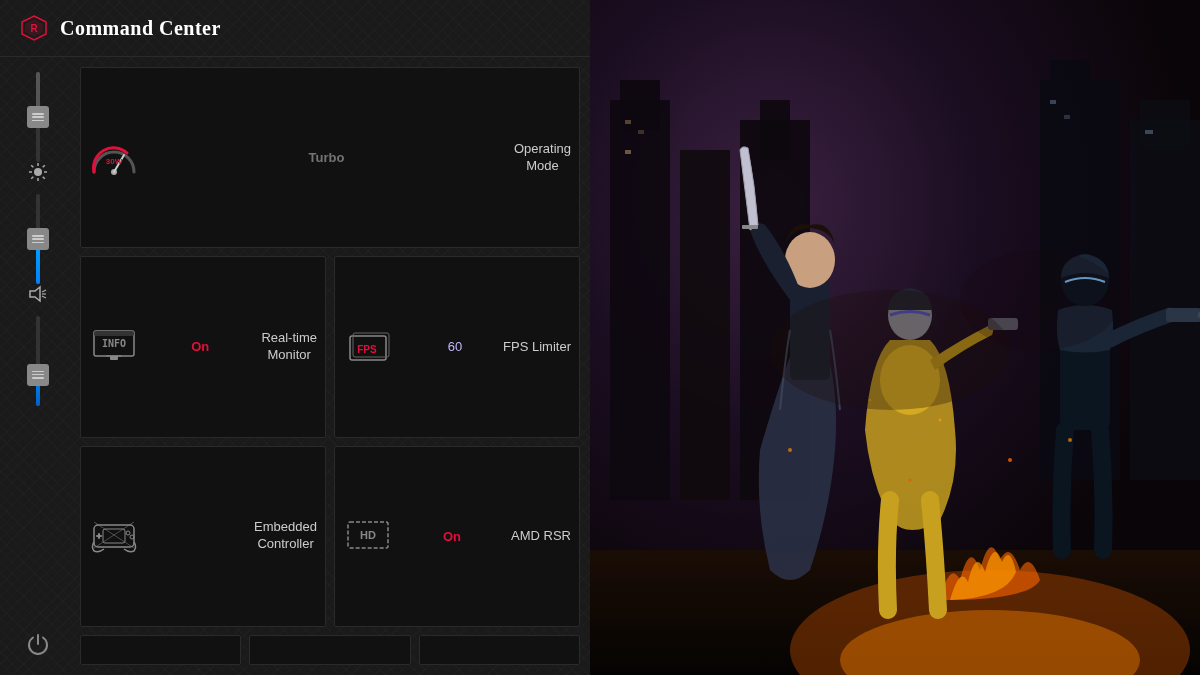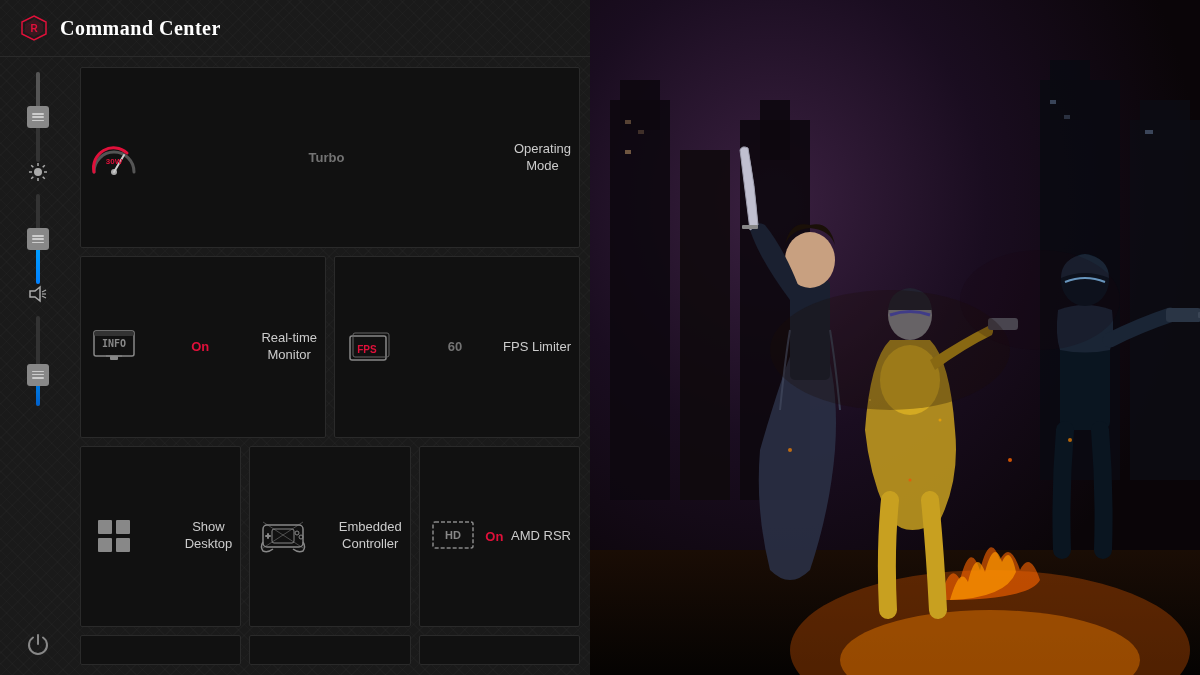--- a/index.html
+++ b/index.html
@@ -364,38 +364,27 @@
 
         <div class="grid-cell">
           <div class="cell-icon">
             <svg width="46" height="36" viewBox="0 0 46 36" fill="none">
 
               <rect x="5" y="8" width="36" height="24" rx="2" fill="none" stroke="#888" stroke-width="1.5"></rect>
               <rect x="8" y="5" width="36" height="24" rx="2" fill="none" stroke="#666" stroke-width="1"></rect>
               <text x="22" y="25" text-anchor="middle" fill="#e0103a" font-size="10" font-weight="bold" font-family="Arial">FPS</text>
             </svg>
           </div>
-          <span class="cell-status" style="color:#737373;font-size:13px;font-weight:700;margin-left:14px;">60</span>
+          <span class="cell-status" style="color:#c4b5fd;font-size:13px;font-weight:400;margin-left:14px;">60</span>
           <span class="cell-label">FPS Limiter</span>
         </div>
       </div>
 
       <div class="grid-row">
 
-        <div class="grid-cell">
-          <div class="cell-icon">
-            <svg width="40" height="38" viewBox="0 0 40 38" fill="none">
-              <rect x="4" y="4" width="14" height="14" rx="1" fill="#888"></rect>
-              <rect x="22" y="4" width="14" height="14" rx="1" fill="#888"></rect>
-              <rect x="4" y="22" width="14" height="14" rx="1" fill="#888"></rect>
-              <rect x="22" y="22" width="14" height="14" rx="1" fill="#888"></rect>
-            </svg>
-          </div>
-          <span class="cell-label">Show<br>Desktop</span>
-        </div>
 
         <div class="grid-cell">
           <div class="cell-icon">
             <svg width="50" height="36" viewBox="0 0 50 36" fill="none">
               <rect x="5" y="8" width="40" height="22" rx="4" fill="none" stroke="#888" stroke-width="1.5"></rect>
               <rect x="14" y="12" width="22" height="14" rx="2" fill="none" stroke="#888" stroke-width="1"></rect>
               <circle cx="39" cy="16" r="2" fill="none" stroke="#888" stroke-width="1"></circle>
               <circle cx="43" cy="20" r="2" fill="none" stroke="#888" stroke-width="1"></circle>
               <rect x="7" y="18" width="6" height="2" fill="#888" rx="1"></rect>
               <rect x="9" y="16" width="2" height="6" fill="#888" rx="1"></rect>

